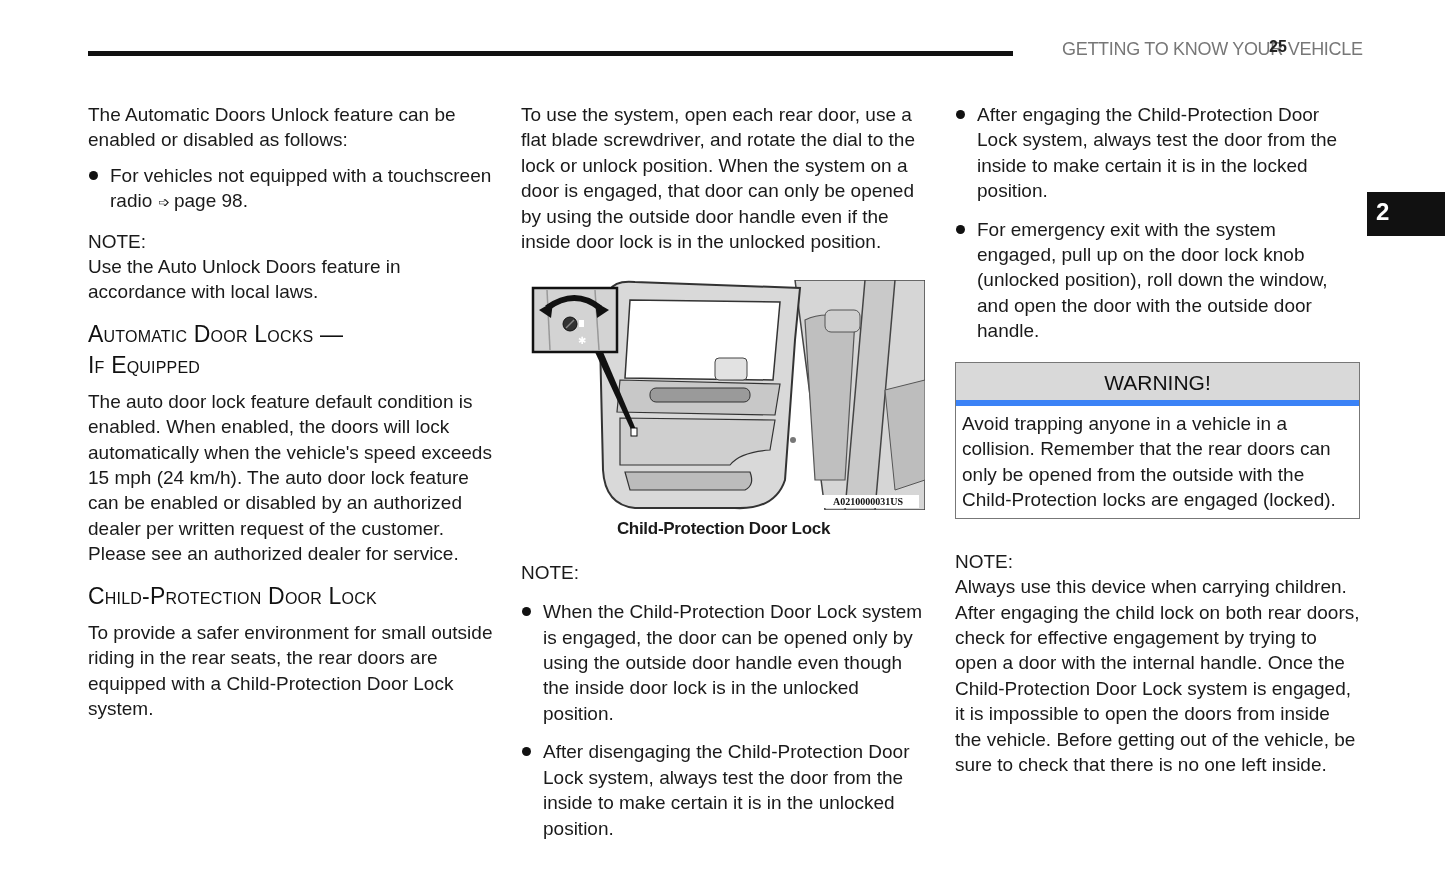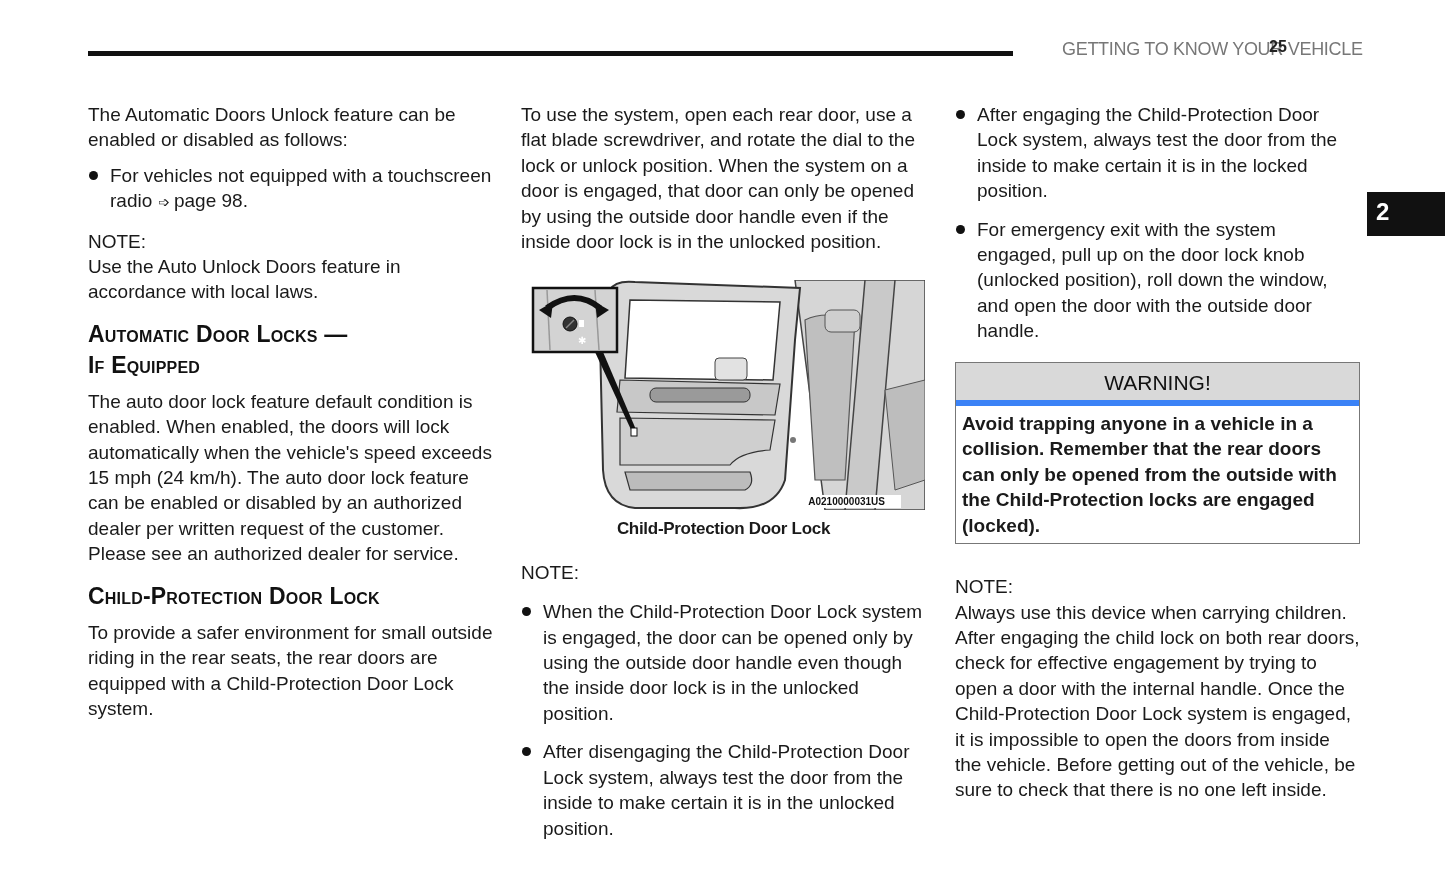--- a/index.html
+++ b/index.html
@@ -28,39 +28,39 @@
   p { margin: 0; }
   .para { margin-bottom: 10px; }
   ul.bullets { list-style: none; margin: 0 0 10px 0; padding: 0; }
   ul.bullets li { position: relative; padding-left: 22px; margin-bottom: 13px; }
   ul.bullets li::before {
     content: ""; position: absolute; left: 1px; top: 8px; width: 9px; height: 9px; border-radius: 50%; background: #111;
   }
   .arrow { font-size: 14px; margin: 0 4px 0 6px; }
   .note-label { margin-top: 4px; }
   h2.section {
-    margin: 14px 0 8px 0; font-size: 23px; line-height: 31px; font-weight: bold; font-variant: small-caps;
+    margin: 14px 0 8px 0; font-size: 23px; line-height: 31px; font-weight: normal; font-variant: small-caps;
     letter-spacing: 0.2px; color: #111;
   }
   .figure { position: relative; width: 400px; height: 230px; margin: 26px 0 6px 4px; }
   .figure svg { width: 400px; height: 230px; display: block; }
   .figure-code {
-    position: absolute; right: 24px; bottom: 2px; font-size: 10px; font-weight: bold; background: #fff;
-    padding: 0 16px; color: #111; font-family: Liberation Sans, sans-serif; line-height: 13px;
+    position: absolute; right: 6px; bottom: 2px; font-size: 10px; font-weight: bold; background: #fff;
+    padding: 0 16px; color: #111; font-family: Liberation Serif, serif; line-height: 13px;
   }
   .figure-caption {
     text-align: center; font-weight: bold; font-size: 17px; margin: 6px 0 18px 0; letter-spacing: -0.3px;
   }
   .warning-box {
     border: 1px solid #777; margin: 18px 0 30px 0;
   }
   .warning-head {
     background: #d9d9d9; text-align: center; font-size: 21px; padding: 7px 0 5px 0; border-bottom: 6px solid #3b82f6; color: #111;
   }
-  .warning-body { padding: 5px 6px 5px 6px; font-weight: bold; }
+  .warning-body { padding: 5px 6px 5px 6px; }
 </style>
 </head>
 <body>
 
 <div class="header-rule"></div>
 <div class="header-title">GETTING TO KNOW YOUR VEHICLE</div>
 <div class="page-number">25</div>
 <div class="chapter-tab">2</div>
 
 <div class="col col1">

